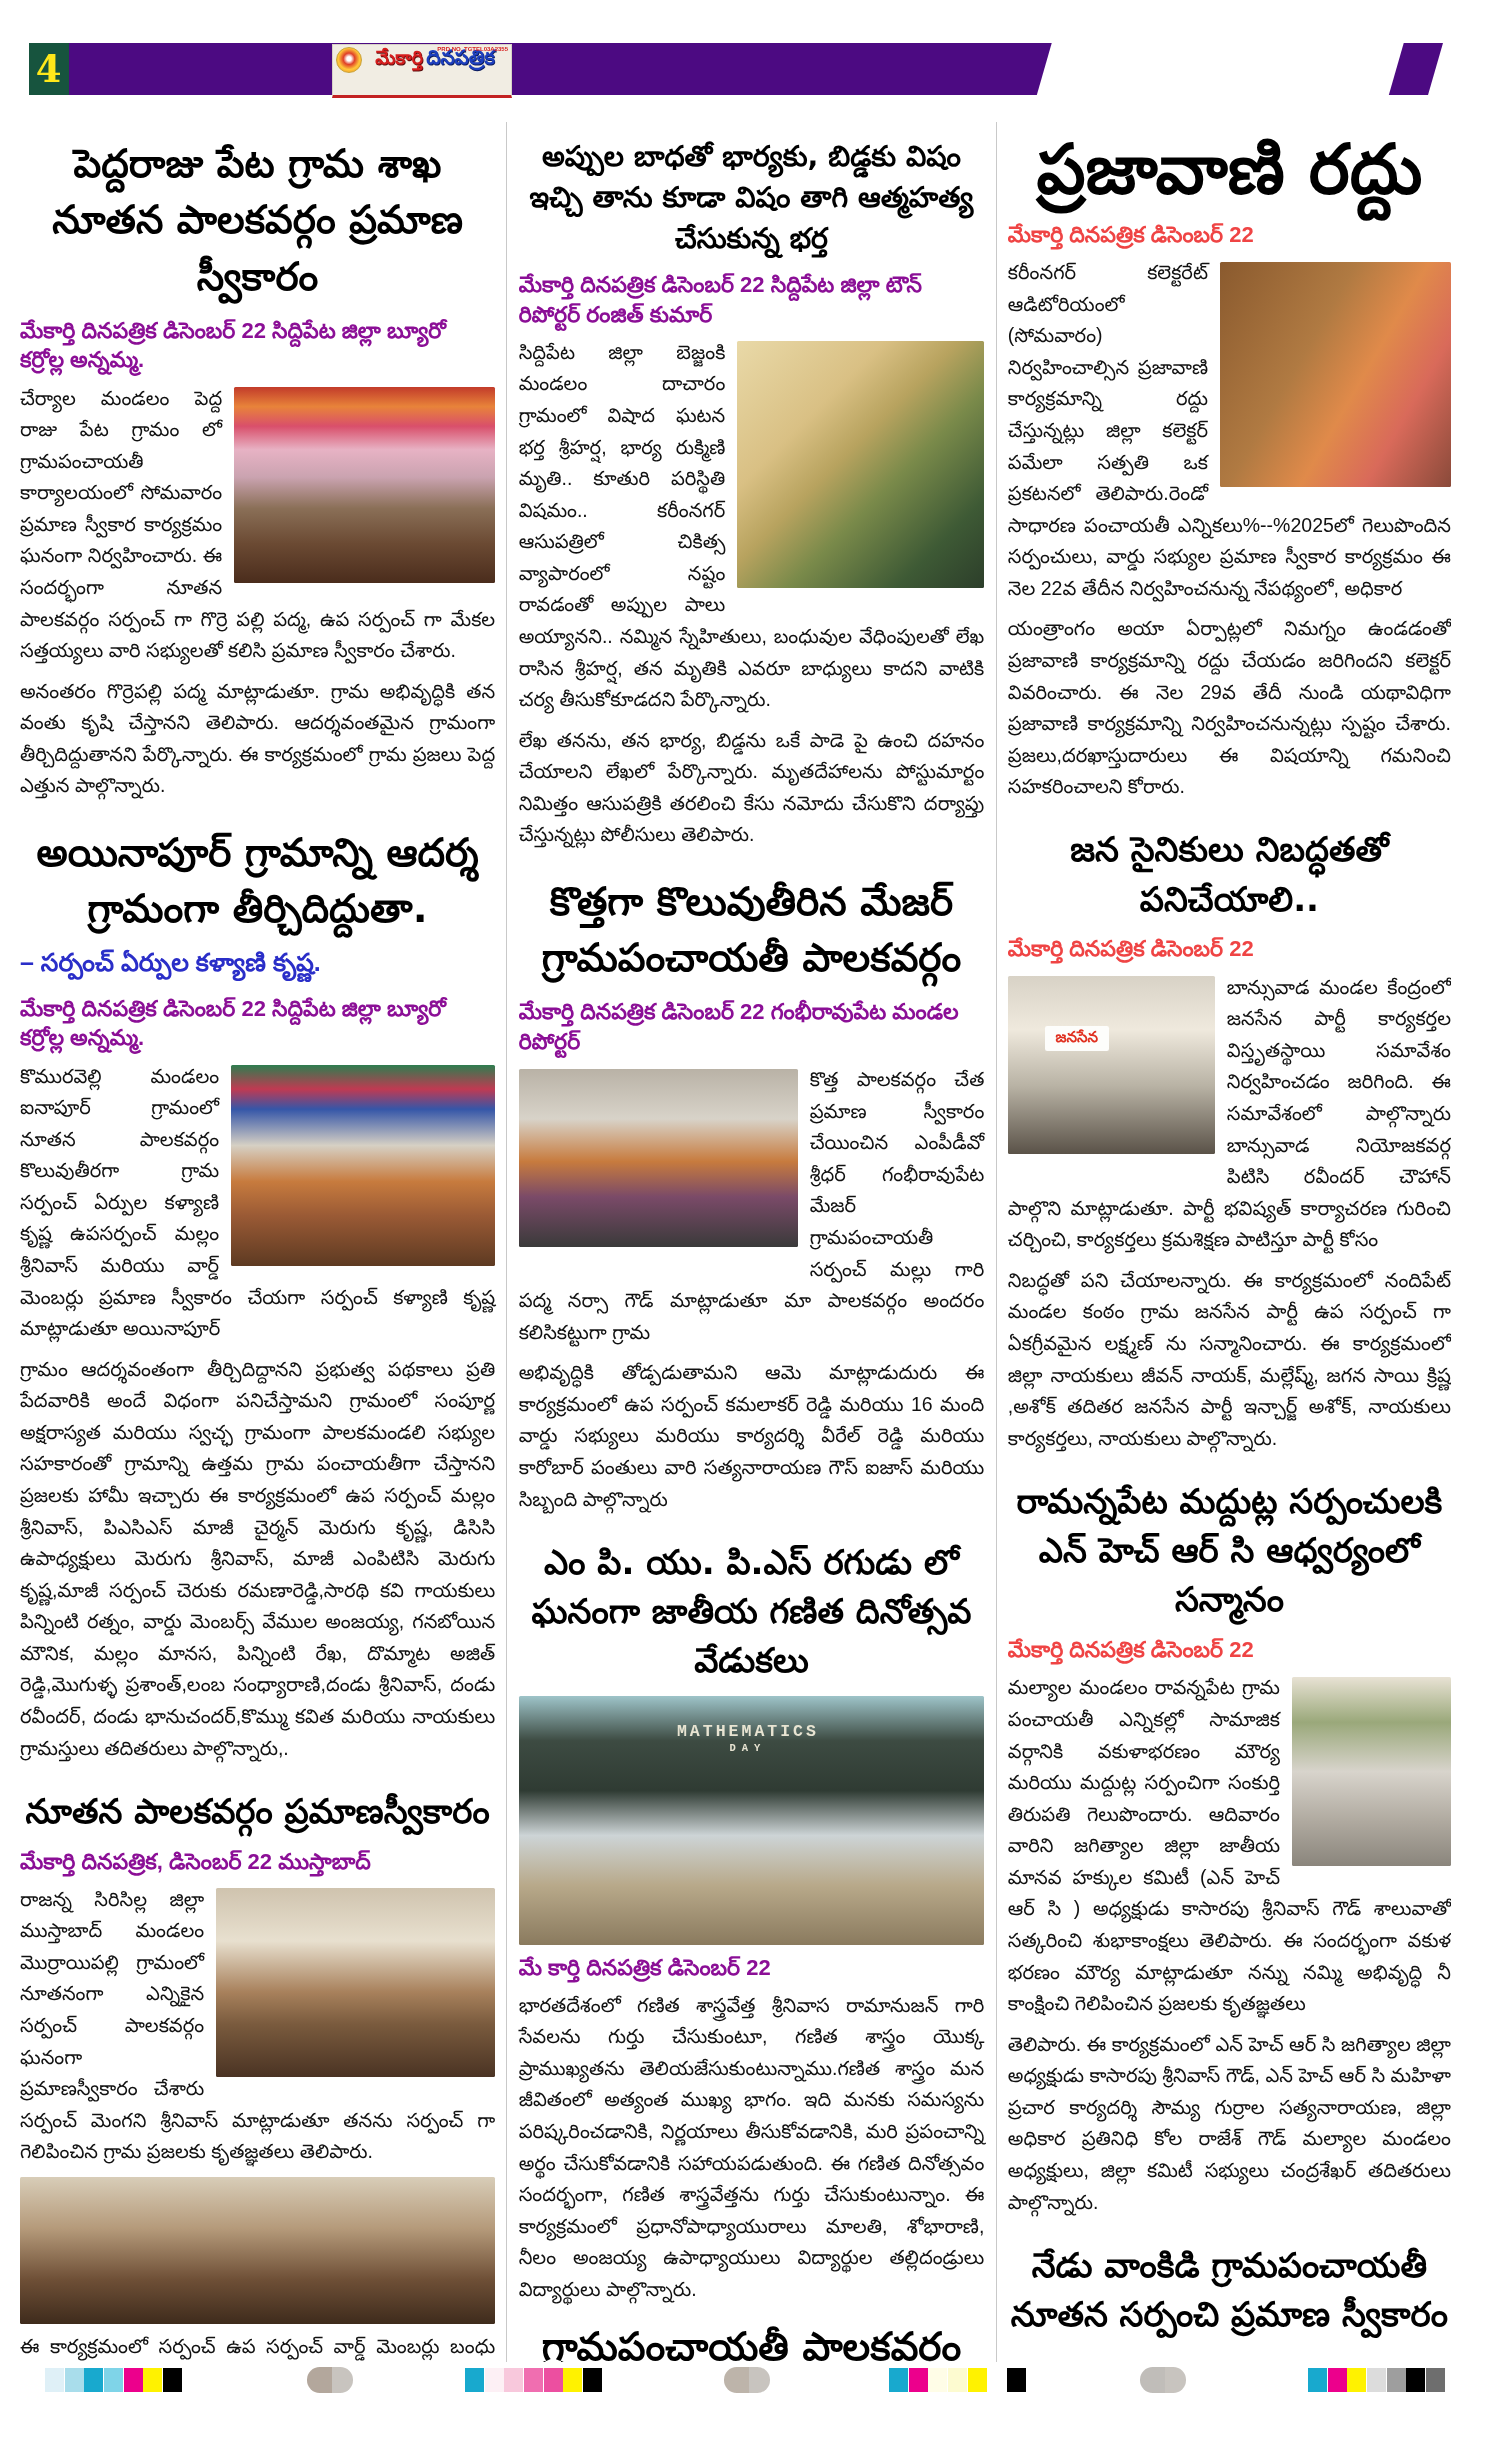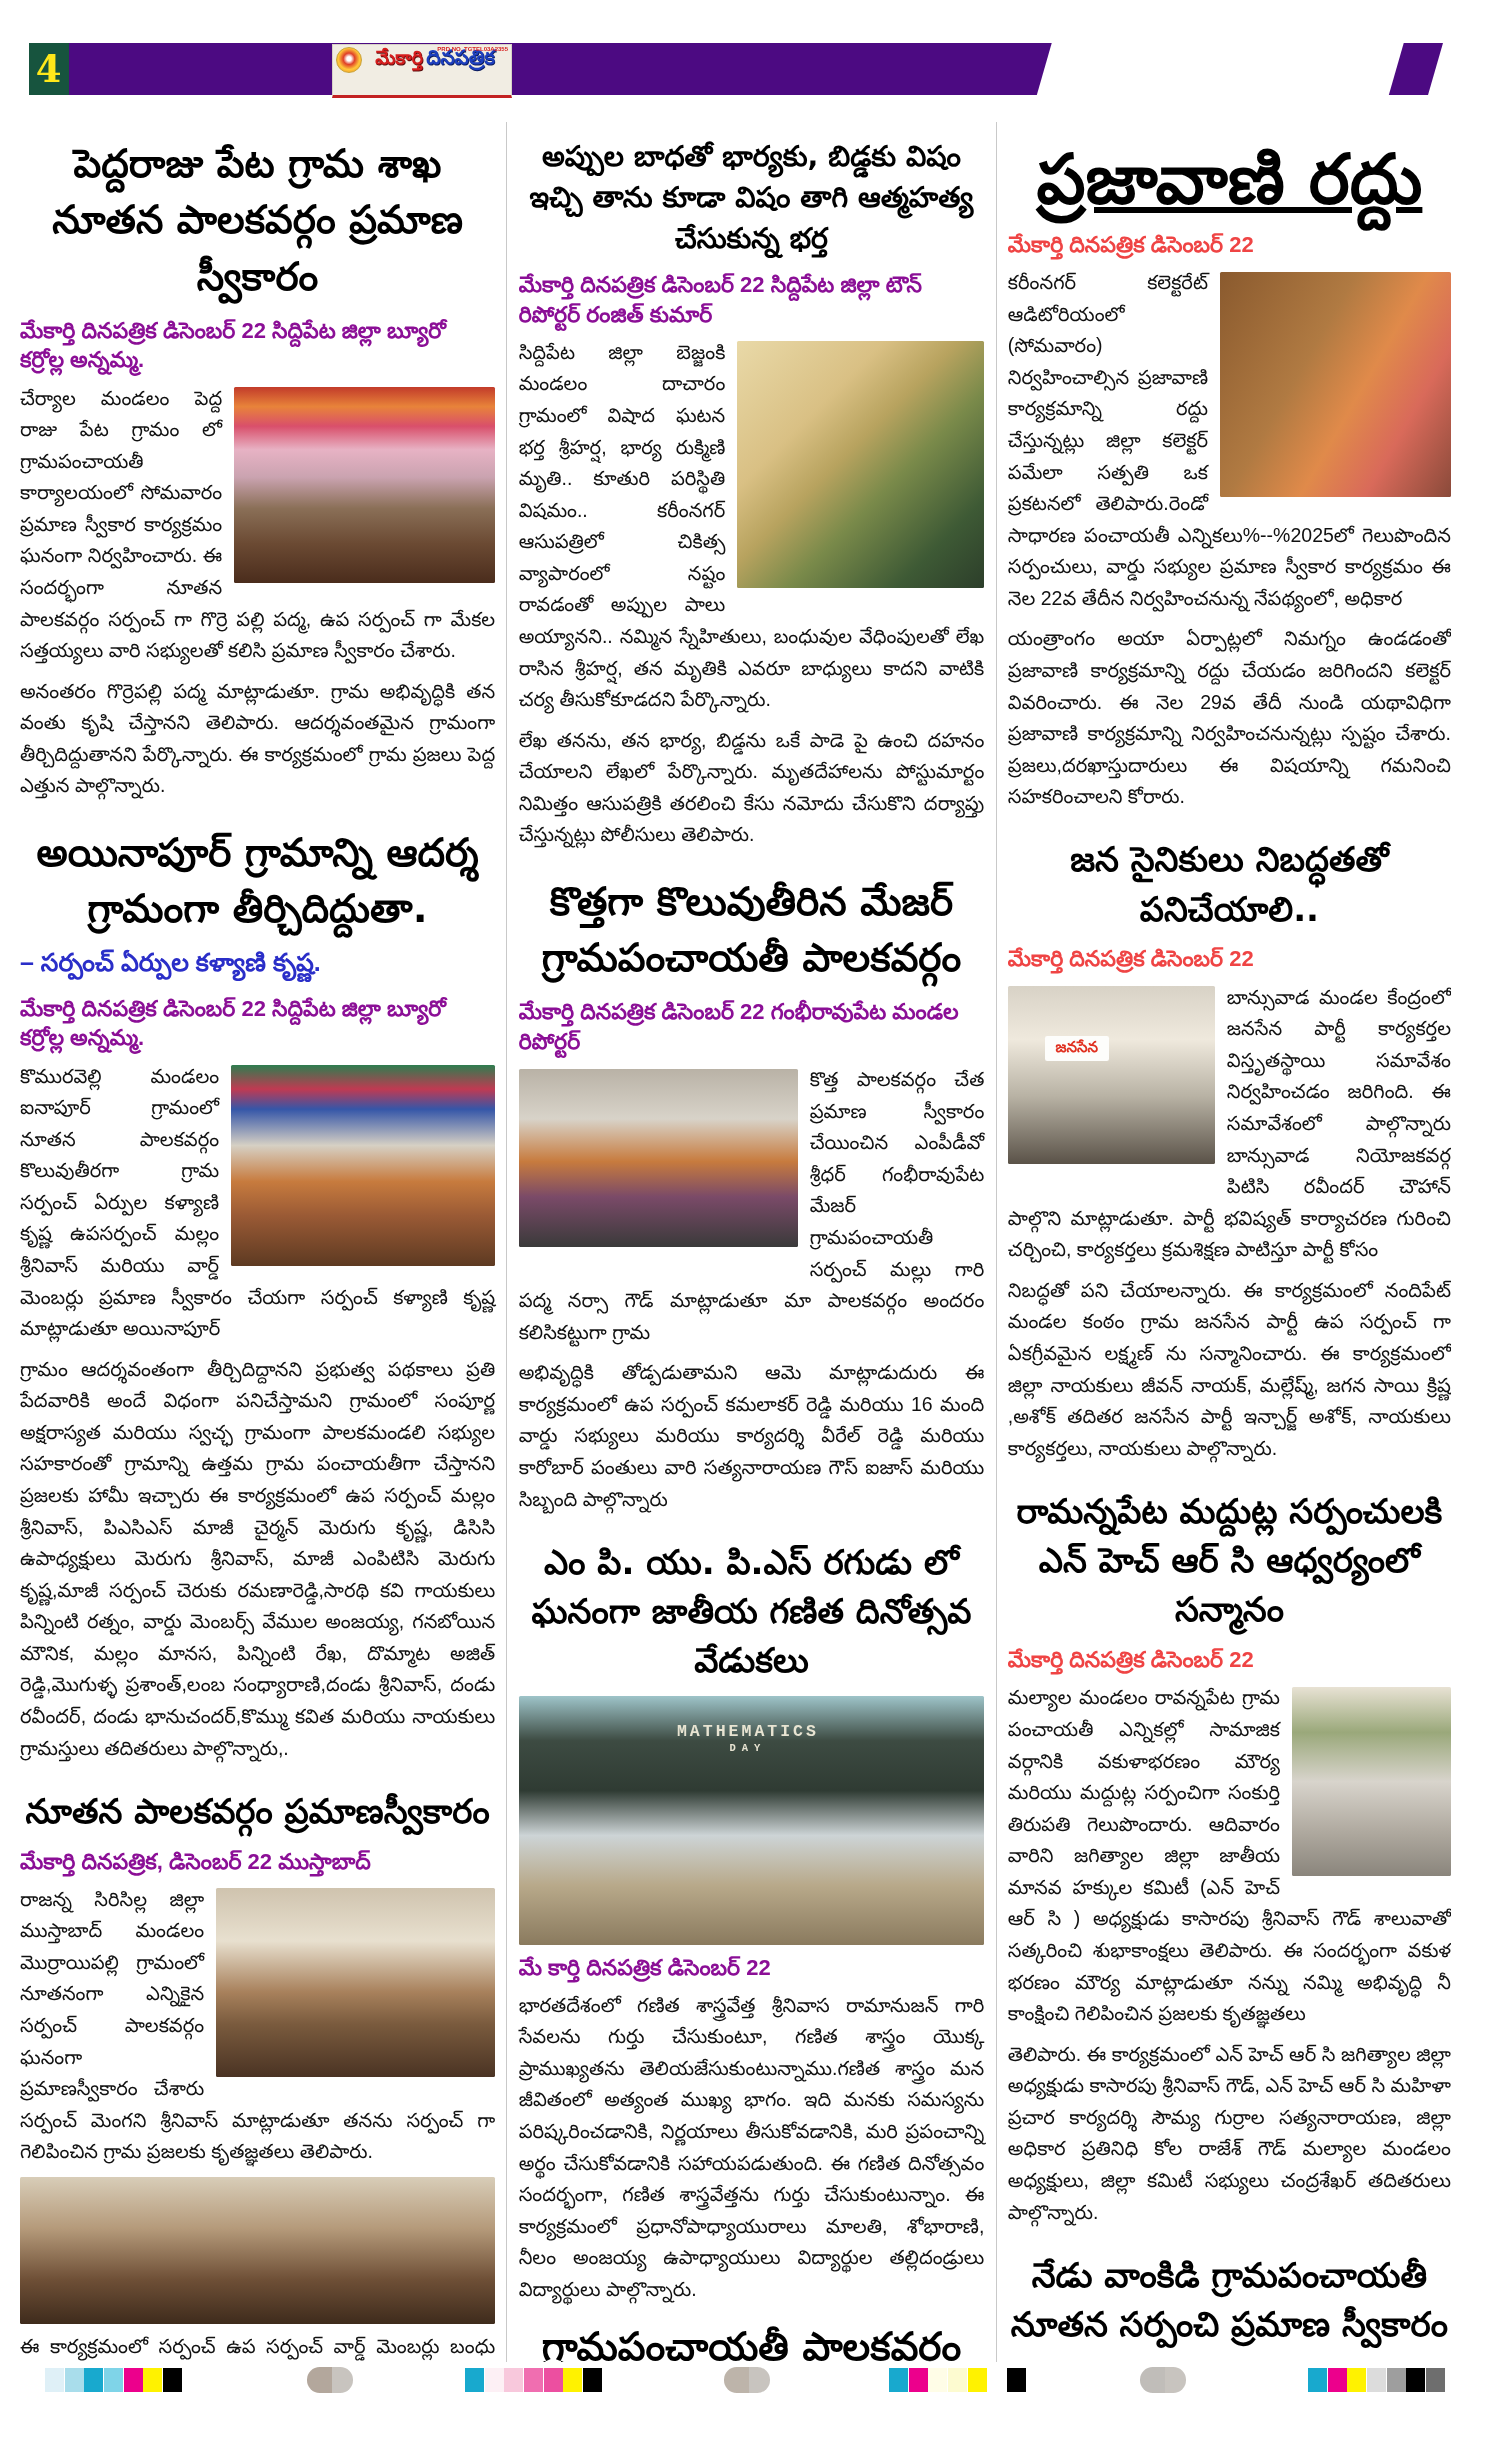--- a/index.html
+++ b/index.html
@@ -28,21 +28,21 @@
   .mast-reg{position:absolute;right:3px;top:0.7px;font-size:6px;color:#d61e1e;font-weight:bold;letter-spacing:0;}
   
   .cols{position:absolute;left:20px;top:122px;width:1431px;display:flex;}
   .col{height:2240px;overflow:hidden;box-sizing:border-box;}
   .col-1{width:486px;padding-right:10.5px;}
   .col-2{width:492px;border-left:0.7px solid #c9c9c9;border-right:0.7px solid #c9c9c9;padding:0 12px;}
   .col-3{width:454px;padding-left:10.5px;}
   
   .headline{font-weight:900;color:#000;text-align:center;line-height:1.45;margin:13.5px 0 10.5px 0;
         font-family:"DejaVu Sans","Liberation Sans",sans-serif;}
-  .h-xl{font-size:69px;line-height:1.15;margin-top:18px;text-decoration:underline;}
+  .h-xl{font-size:69px;line-height:1.15;margin-top:8px;}
   .h-lg{font-size:39px;}
   .h-md{font-size:34px;}
   .h-sm{font-size:28.5px;}
   .byline{font-weight:bold;font-size:22px;line-height:1.35;margin:4.5px 0 7.5px 0;}
   .by-purple{color:#8b0f96;}
   .by-red{color:#ef4444;}
   .subhead{color:#2a2ec8;font-weight:bold;font-size:25px;margin:7.5px 0 10.5px 0;}
   .body-txt{font-size:19.5px;line-height:1.62;text-align:justify;margin:0 0 9px 0;}
   .photo{border-radius:1.5px;margin:4.5px 0 7.5px 0;position:relative;overflow:hidden;}
   .ph-r{float:right;margin-left:12px;}

